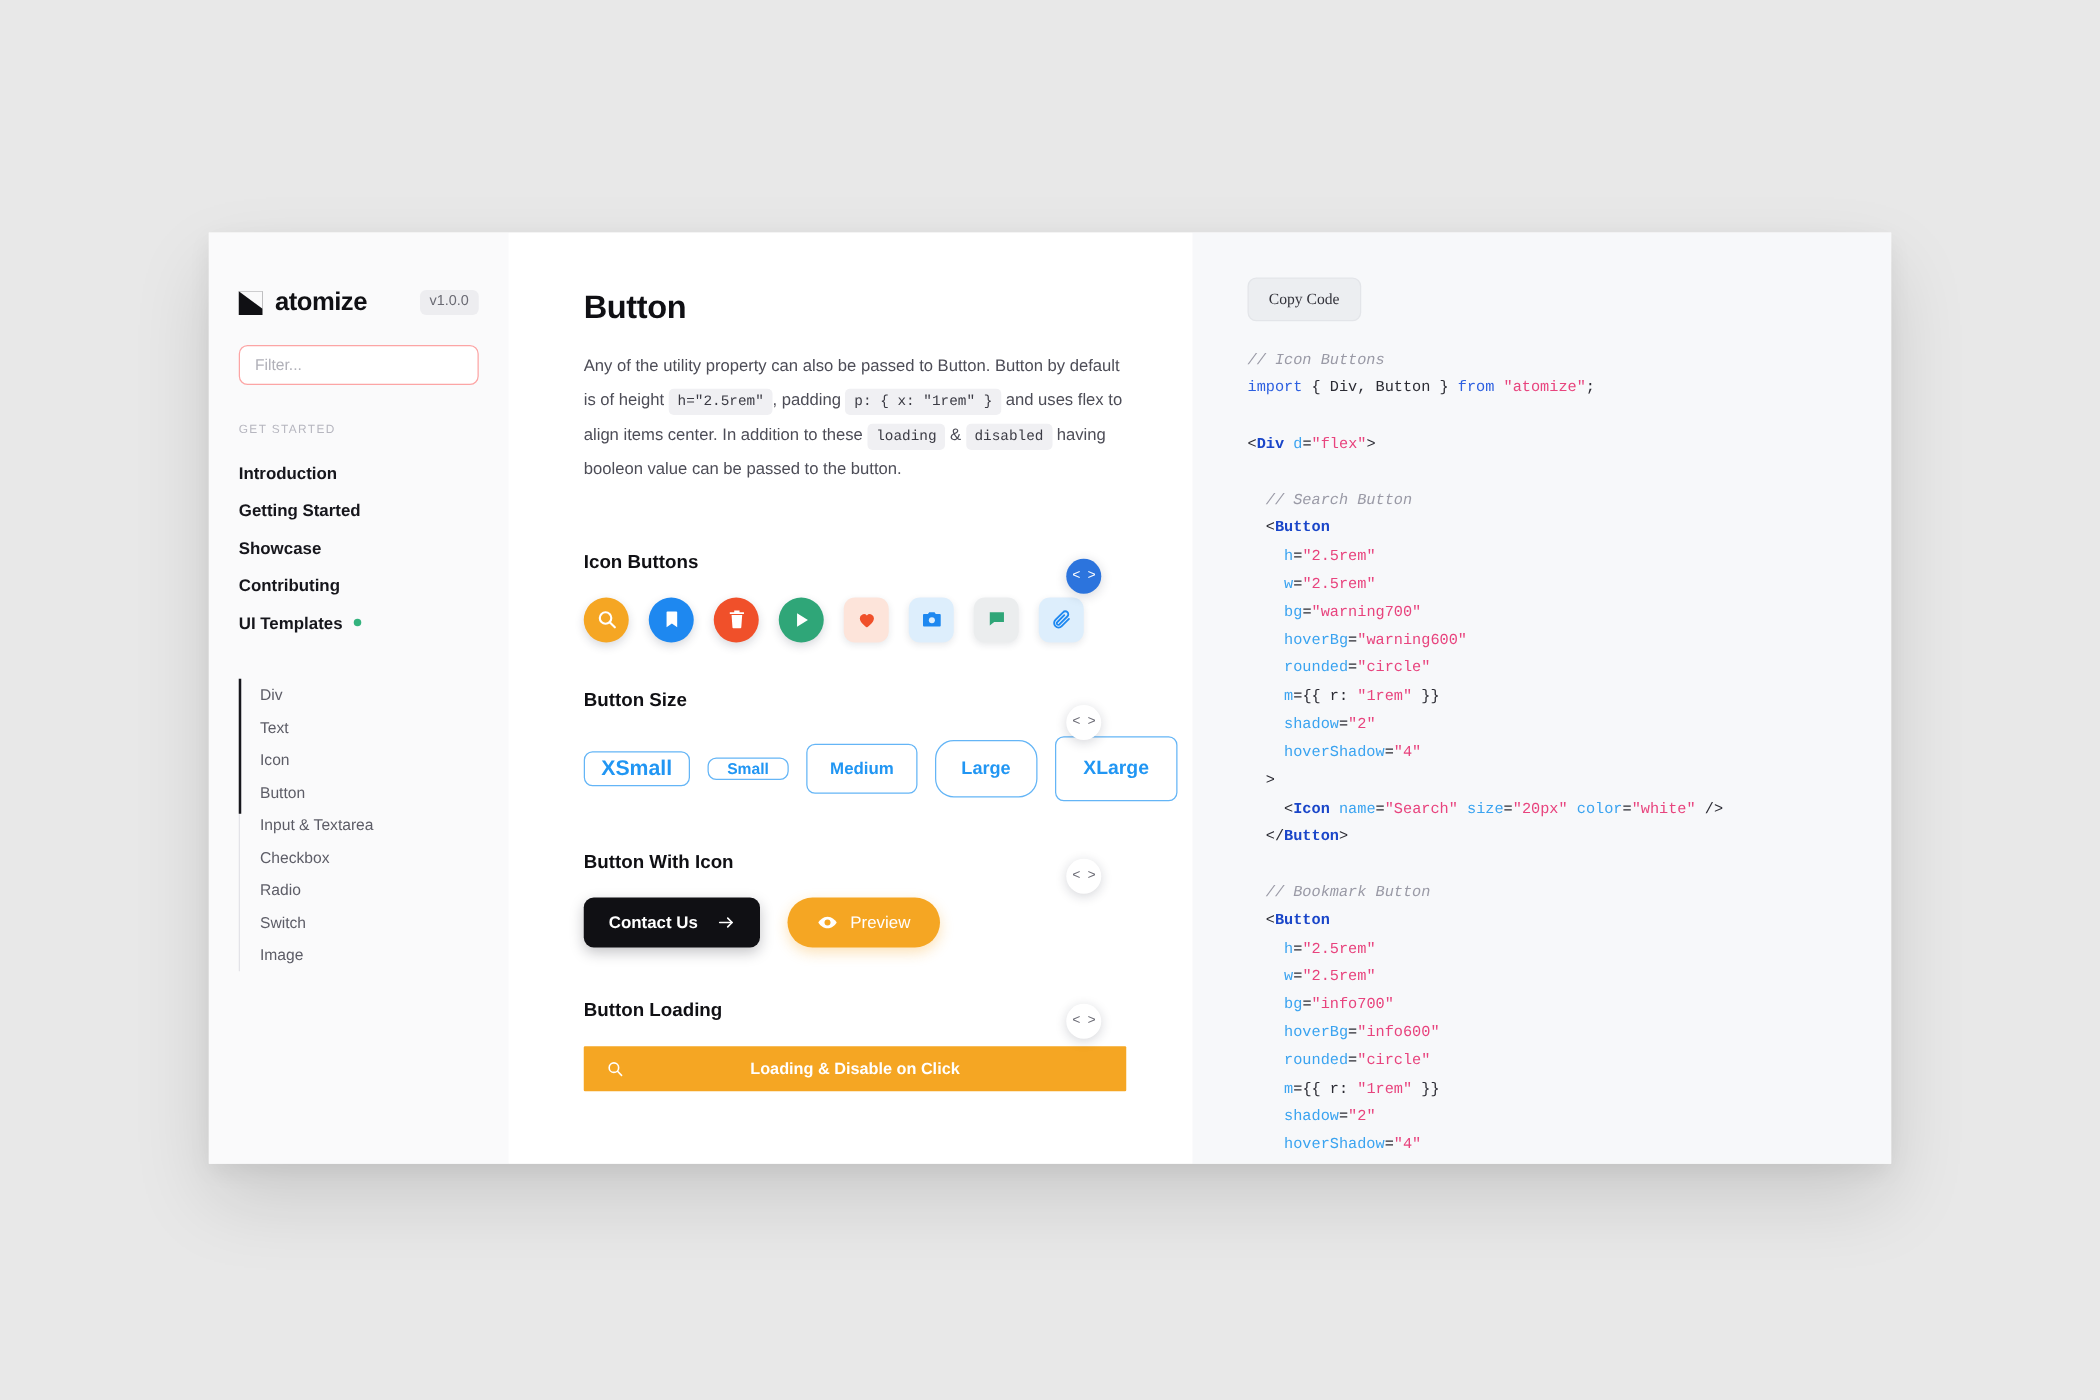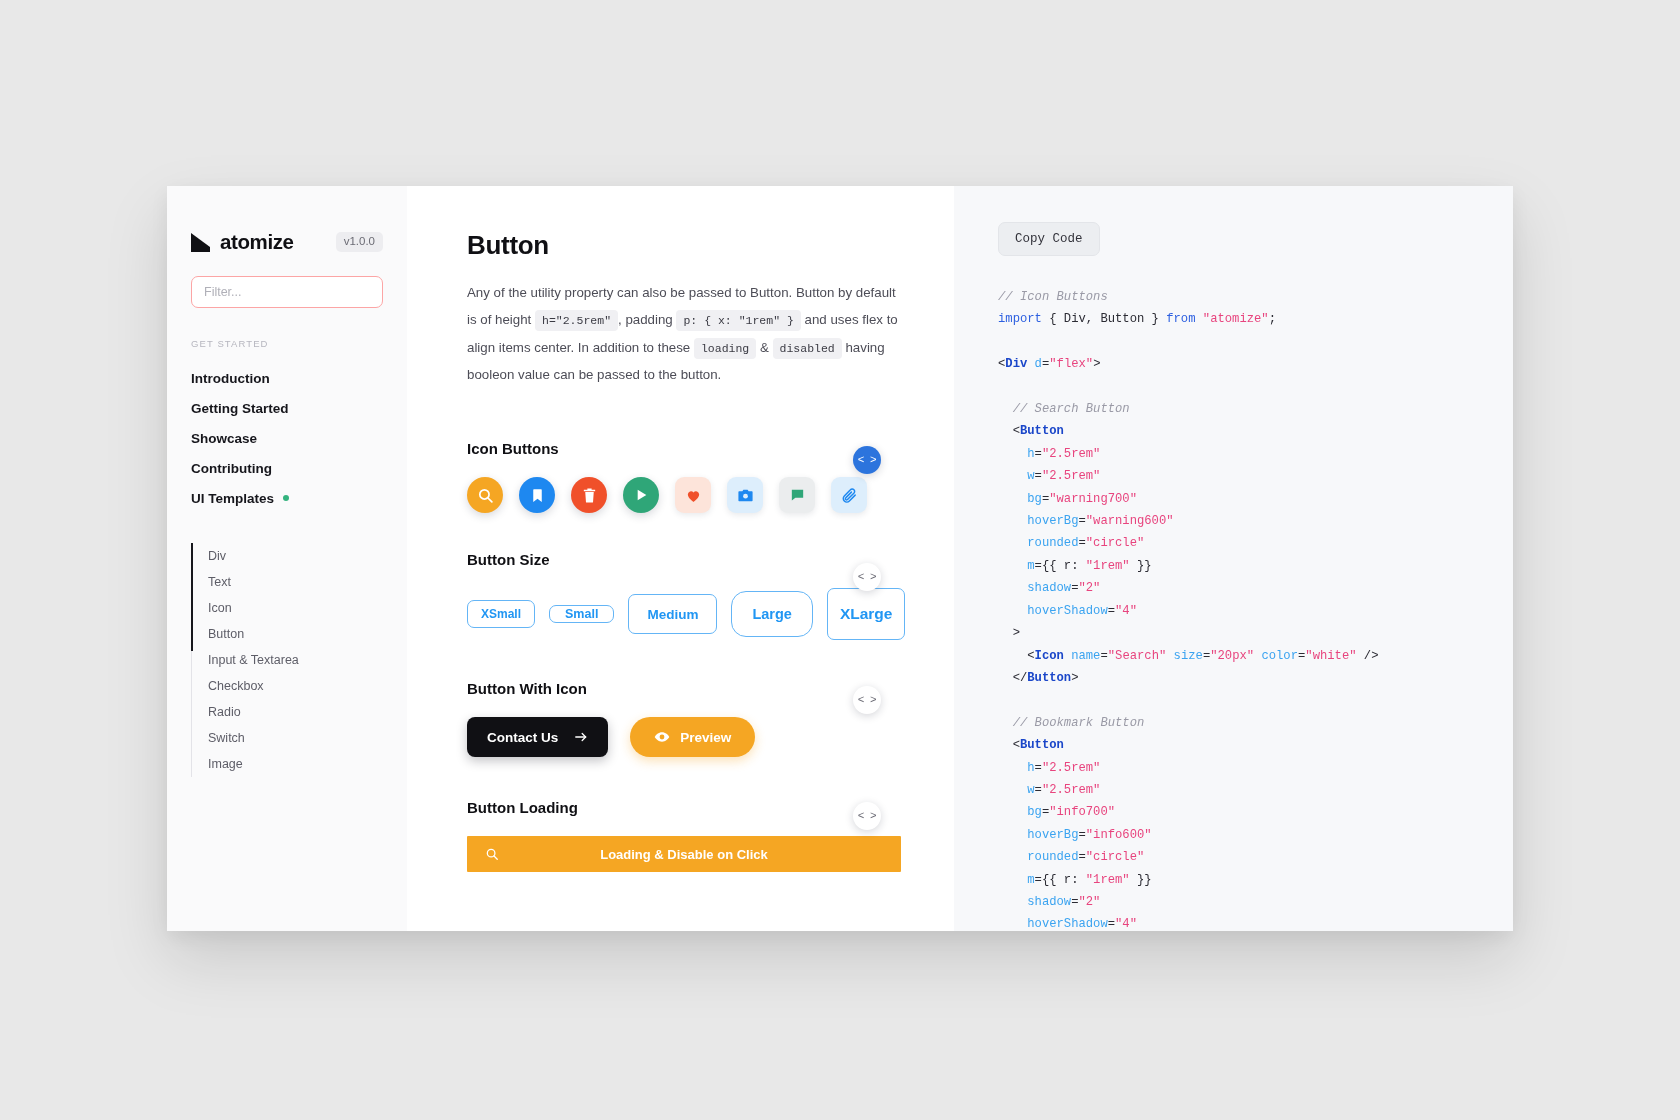--- a/index.html
+++ b/index.html
@@ -155,41 +155,41 @@
   .ct-abs { position: absolute; }
 
   
   .size-row { gap: 14px; align-items: center; }
   .sbtn {
     border: 1.5px solid #64b5f6; color: #2196f3;
     background: #fff; border-radius: 7px; cursor: pointer;
     font-family: "Liberation Sans", sans-serif; font-weight: 700;
     display: flex; align-items: center; justify-content: center;
   }
-  .sbtn.xs { height: 28px; padding: 1px 13px; font-size: 12px; }
+  .sbtn.xs { height: 28px; padding: 1px 13px; font-size: 17px; }
   .sbtn.sm { height: 18px; padding: 0 15px; font-size: 12.5px; }
   .sbtn.md { height: 40px; padding: 0 18px; font-size: 13.5px; }
   .sbtn.lg { height: 46px; padding: 0 20px; font-size: 14.5px; border-radius: 15px; }
-  .sbtn.xl { height: 52px; padding: 0 12px; font-size: 15.5px; }
+  .sbtn.xl { height: 52px; padding: 0 22px; font-size: 15.5px; }
 
   
   .wi-row { gap: 22px; align-items: center; }
   .btn-dark {
     background: #101014; color: #fff;
     height: 40px; border-radius: 8px; border: none;
     display: flex; align-items: center; gap: 16px;
     padding: 0 20px; font-size: 13.5px; font-weight: 700;
     cursor: pointer; box-shadow: 0 4px 11px rgba(20,20,30,0.25);
     font-family: "Liberation Sans", sans-serif;
   }
   .btn-amber {
     background: #f5a623; color: #fff;
     height: 40px; border-radius: 22px; border: none;
     display: flex; align-items: center; gap: 10px;
-    padding: 0 24px; font-size: 13.5px; font-weight: 700;
+    padding: 0 24px; font-size: 13.5px; font-weight: 400;
     cursor: pointer; box-shadow: 0 4px 11px rgba(245,166,35,0.32);
     font-family: "Liberation Sans", sans-serif;
   }
 
   
   .btn-loading {
     background: #f5a623; color: #fff;
     height: 36px; width: 434px; border-radius: 1px; border: none;
     display: flex; align-items: center; position: relative;
     padding: 0 18px; cursor: pointer;
@@ -204,22 +204,22 @@
   #codepanel {
     width: 559px; flex: 0 0 559px;
     background: #f7f8fa;
     padding: 36px 0 0 44px;
     overflow: hidden; position: relative;
   }
   .copy-btn {
     background: #eceef1; border: 1px solid #e3e5e9;
     border-radius: 7px; padding: 9px 16px;
     font-size: 12.5px; color: #32323a; cursor: pointer;
-    font-family: Liberation Mono, monospace;
-    margin-bottom: 30px;
+    font-family: Liberation Serif, serif;
+    margin-bottom: 20px;
   }
   pre.code {
     font-family: "Liberation Mono", monospace;
     font-size: 12.2px; line-height: 22.4px;
     color: #2b2b33; white-space: pre; margin: 0;
   }
   .c-com { color: #9a9aa6; font-style: italic; }
   .c-kw  { color: #2c5fe0; }
   .c-tag { color: #1a46c9; font-weight: 700; }
   .c-attr{ color: #3aa3f0; }

